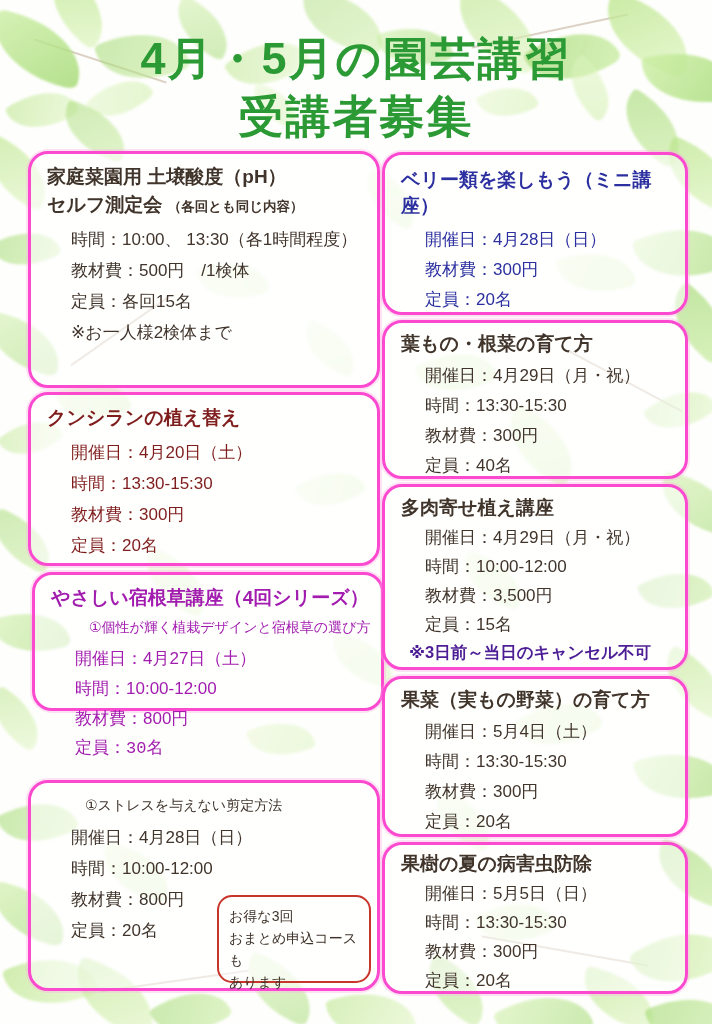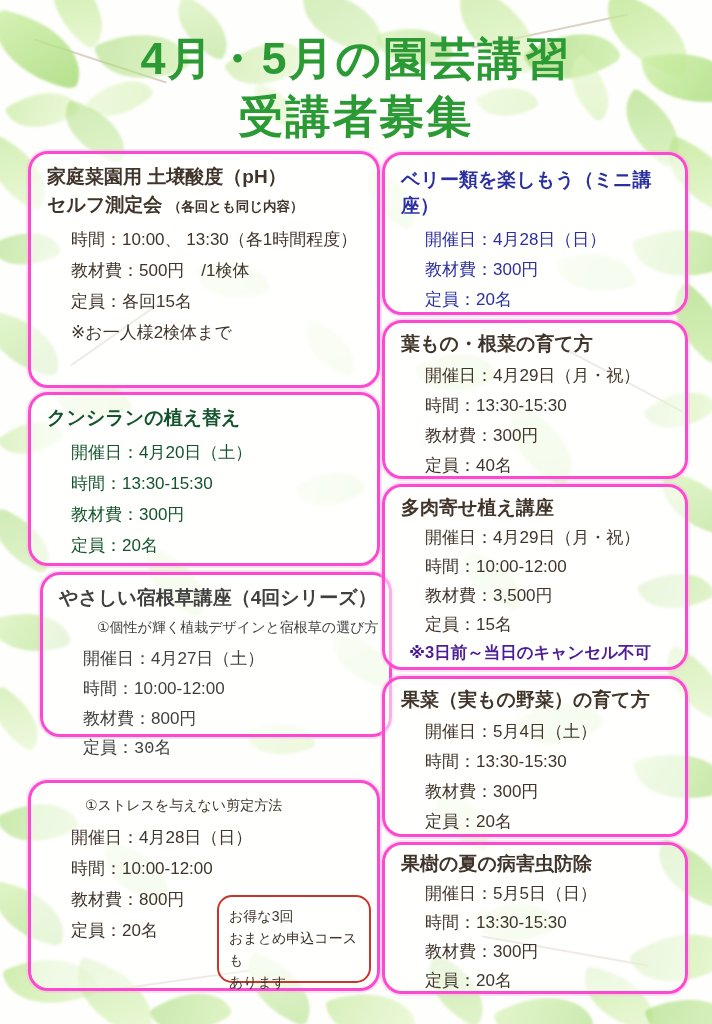--- a/index.html
+++ b/index.html
@@ -167,29 +167,29 @@
 
   <div class="box" style="left: 28px; top: 151px; width: 352px; height: 237px; border-color: rgb(251, 73, 208); color: rgb(64, 52, 43);">
     <div class="box-title" style="margin-bottom:2px;">家庭菜園用 土壌酸度（pH）</div>
     <div class="box-title" style="margin-bottom:4px;"><span>セルフ測定会</span> <span class="title-note">（各回とも同じ内容）</span></div>
     <div class="detail">時間：10:00、 13:30（各1時間程度）</div>
     <div class="detail">教材費：500円　/1検体</div>
     <div class="detail">定員：各回15名</div>
     <div class="detail">※お一人様2検体まで</div>
   </div>
 
-  <div class="box" style="left: 28px; top: 392px; width: 352px; height: 174px; border-color: rgb(251, 73, 208); color: #14532d;">
+  <div class="box" style="left: 28px; top: 392px; width: 352px; height: 174px; border-color: rgb(251, 73, 208); color: #7f1d1d;">
     <div class="box-title">クンシランの植え替え</div>
     <div class="detail">開催日：4月20日（土）</div>
     <div class="detail">時間：13:30-15:30</div>
     <div class="detail">教材費：300円</div>
     <div class="detail">定員：20名</div>
   </div>
 
-  <div class="box" style="left: 40px; top: 572px; width: 352px; height: 165px; border-color: rgb(251, 73, 208); color: #404040;">
+  <div class="box" style="left: 32px; top: 572px; width: 352px; height: 139px; border-color: rgb(251, 73, 208); color: #a21caf;">
     <div class="box-title" style="margin-bottom:4px;">やさしい宿根草講座（4回シリーズ）</div>
     <div class="box-subtitle">①個性が輝く植栽デザインと宿根草の選び方</div>
     <div class="detail" style="line-height:30px;">開催日：4月27日（土）</div>
     <div class="detail" style="line-height:30px;">時間：10:00-12:00</div>
     <div class="detail" style="line-height:30px;">教材費：800円</div>
     <div class="detail" style="line-height:30px;font-family:Liberation Mono, monospace;">定員：30名</div>
   </div>
 
   <div class="box" style="left: 28px; top: 780px; width: 352px; height: 211px; border-color: rgb(251, 73, 208); color: rgb(64, 52, 43);">
     <div class="box-subtitle">①ストレスを与えない剪定方法</div>

